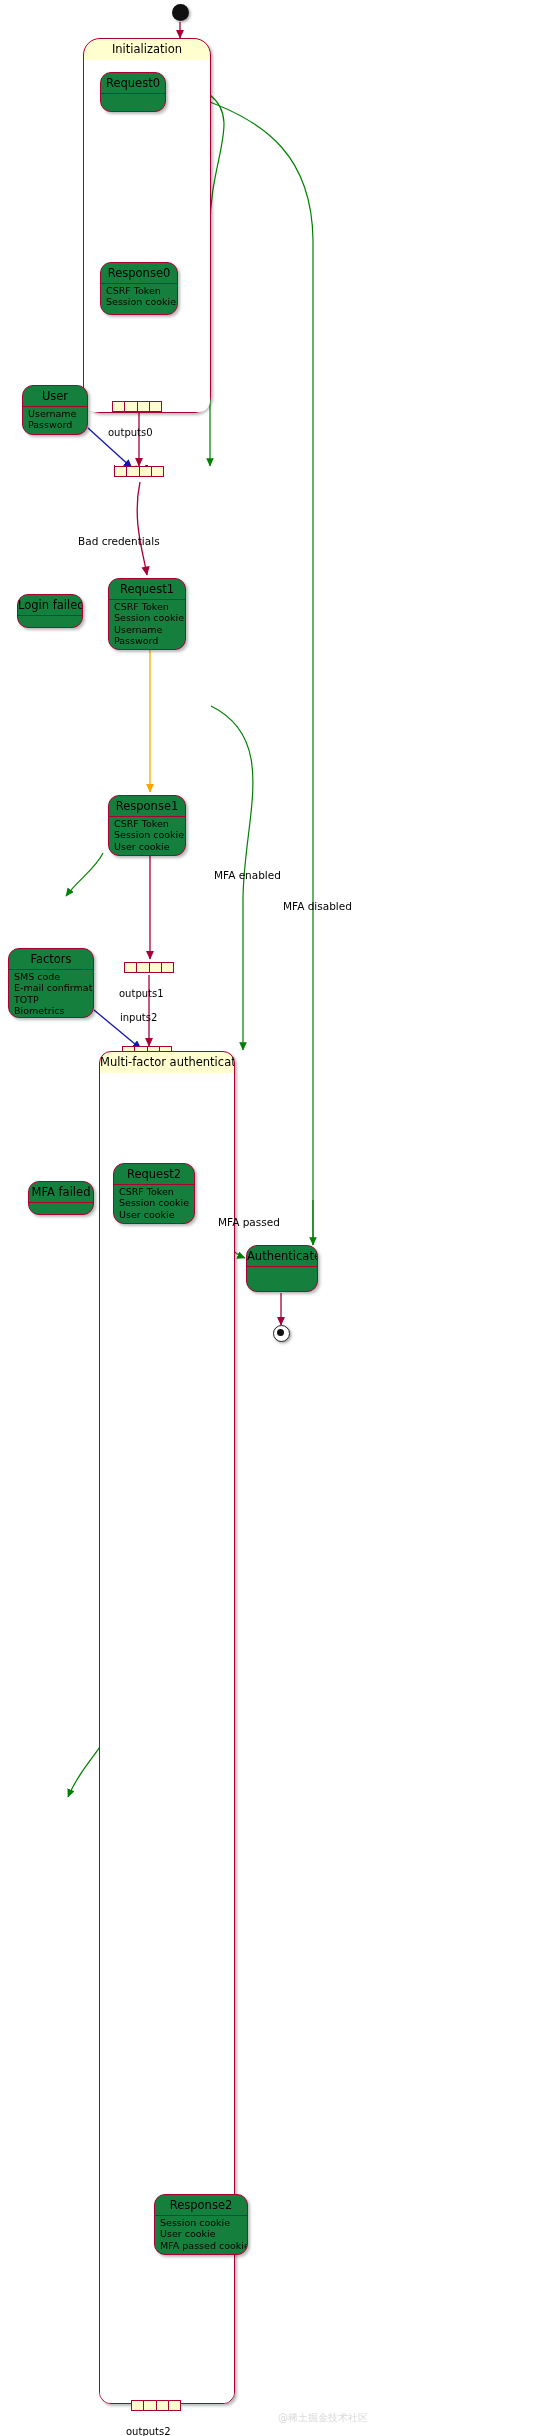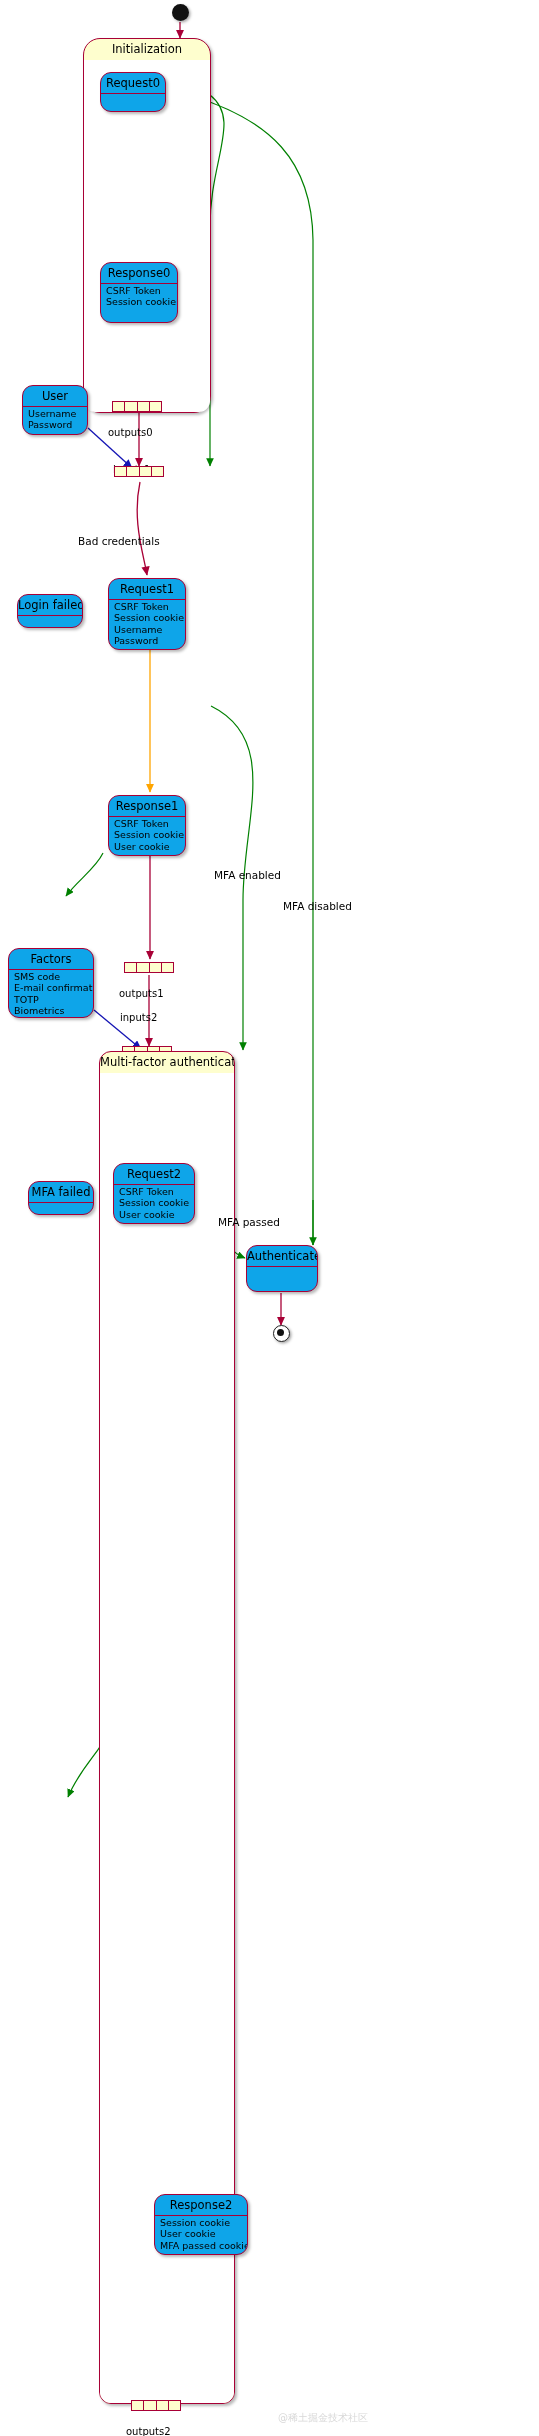--- a/index.html
+++ b/index.html
@@ -46,21 +46,21 @@
     background:#FFFFFF;
     border-bottom-left-radius:11px;
     border-bottom-right-radius:11px;
   }
 
   
   .state{
     position:absolute;
     border:1.4px solid #A80036;
     border-radius:11px;
-    background:#0ea5e9;
+    background:#15803d;
     box-shadow:2px 2px 3px rgba(0,0,0,.28);
     box-sizing:border-box;
     overflow:hidden;
   }
   .state .sname{
     height:20px;
     line-height:20px;
     text-align:center;
     font-size:11.5px;
     color:#000;
@@ -210,21 +210,21 @@
   <div class="composite" style="left:83px; top:38px; width:128px; height:375px;border-radius:17px;">
     <div class="ctitle">Initialization</div>
     <div class="cbody"></div>
   </div>
 
   <div class="state empty" style="left:100px; top:72px; width:66px; height:40px;">
     <div class="sname">Request0</div>
     <div class="sattrs"></div>
   </div>
 
-  <div class="state" style="left:100px; top:262px; width:78px; height:61px;">
+  <div class="state" style="left:100px; top:262px; width:78px; height:53px;">
     <div class="sname">Response0</div>
     <div class="sattrs">
         <div>CSRF Token</div>
         <div>Session cookie</div>
       </div>
   </div>
 
   <div class="bar" style="left:112px; top:401px; width:50px;">
       <i></i>
       <i></i>

